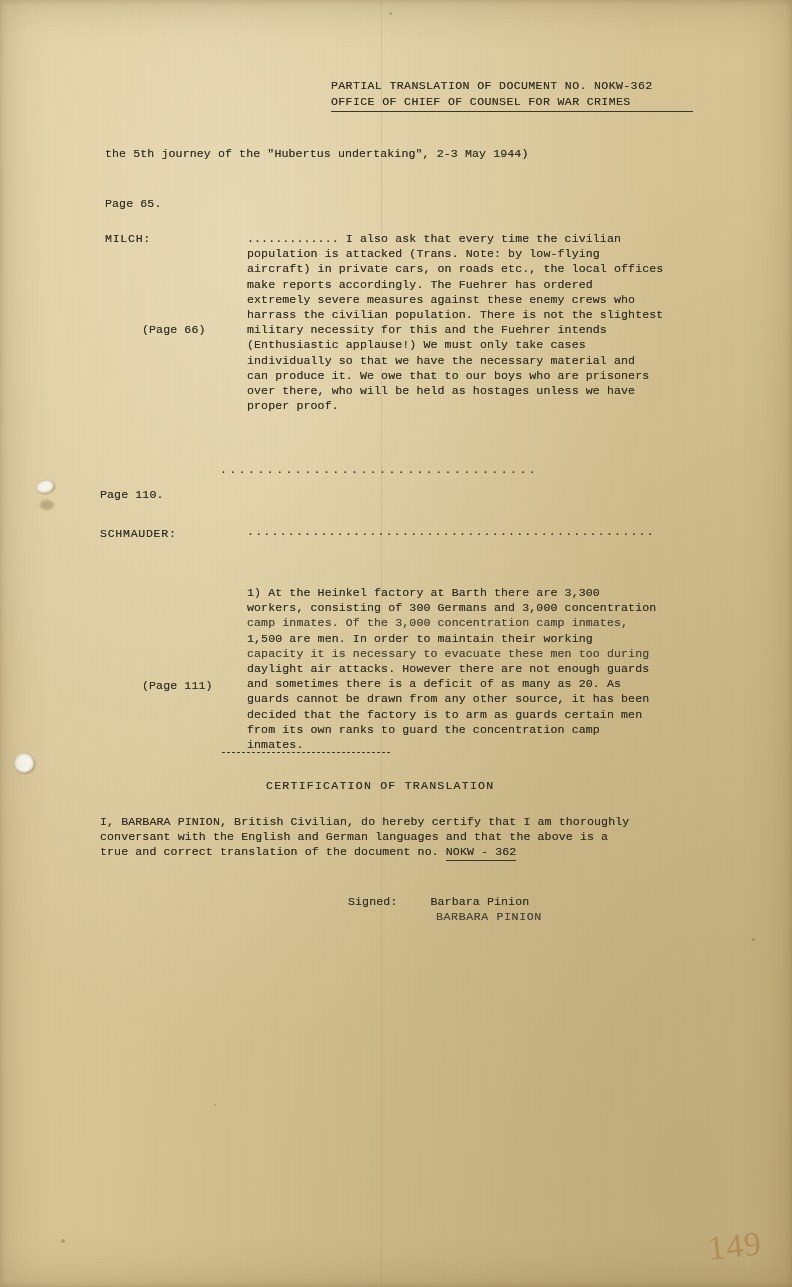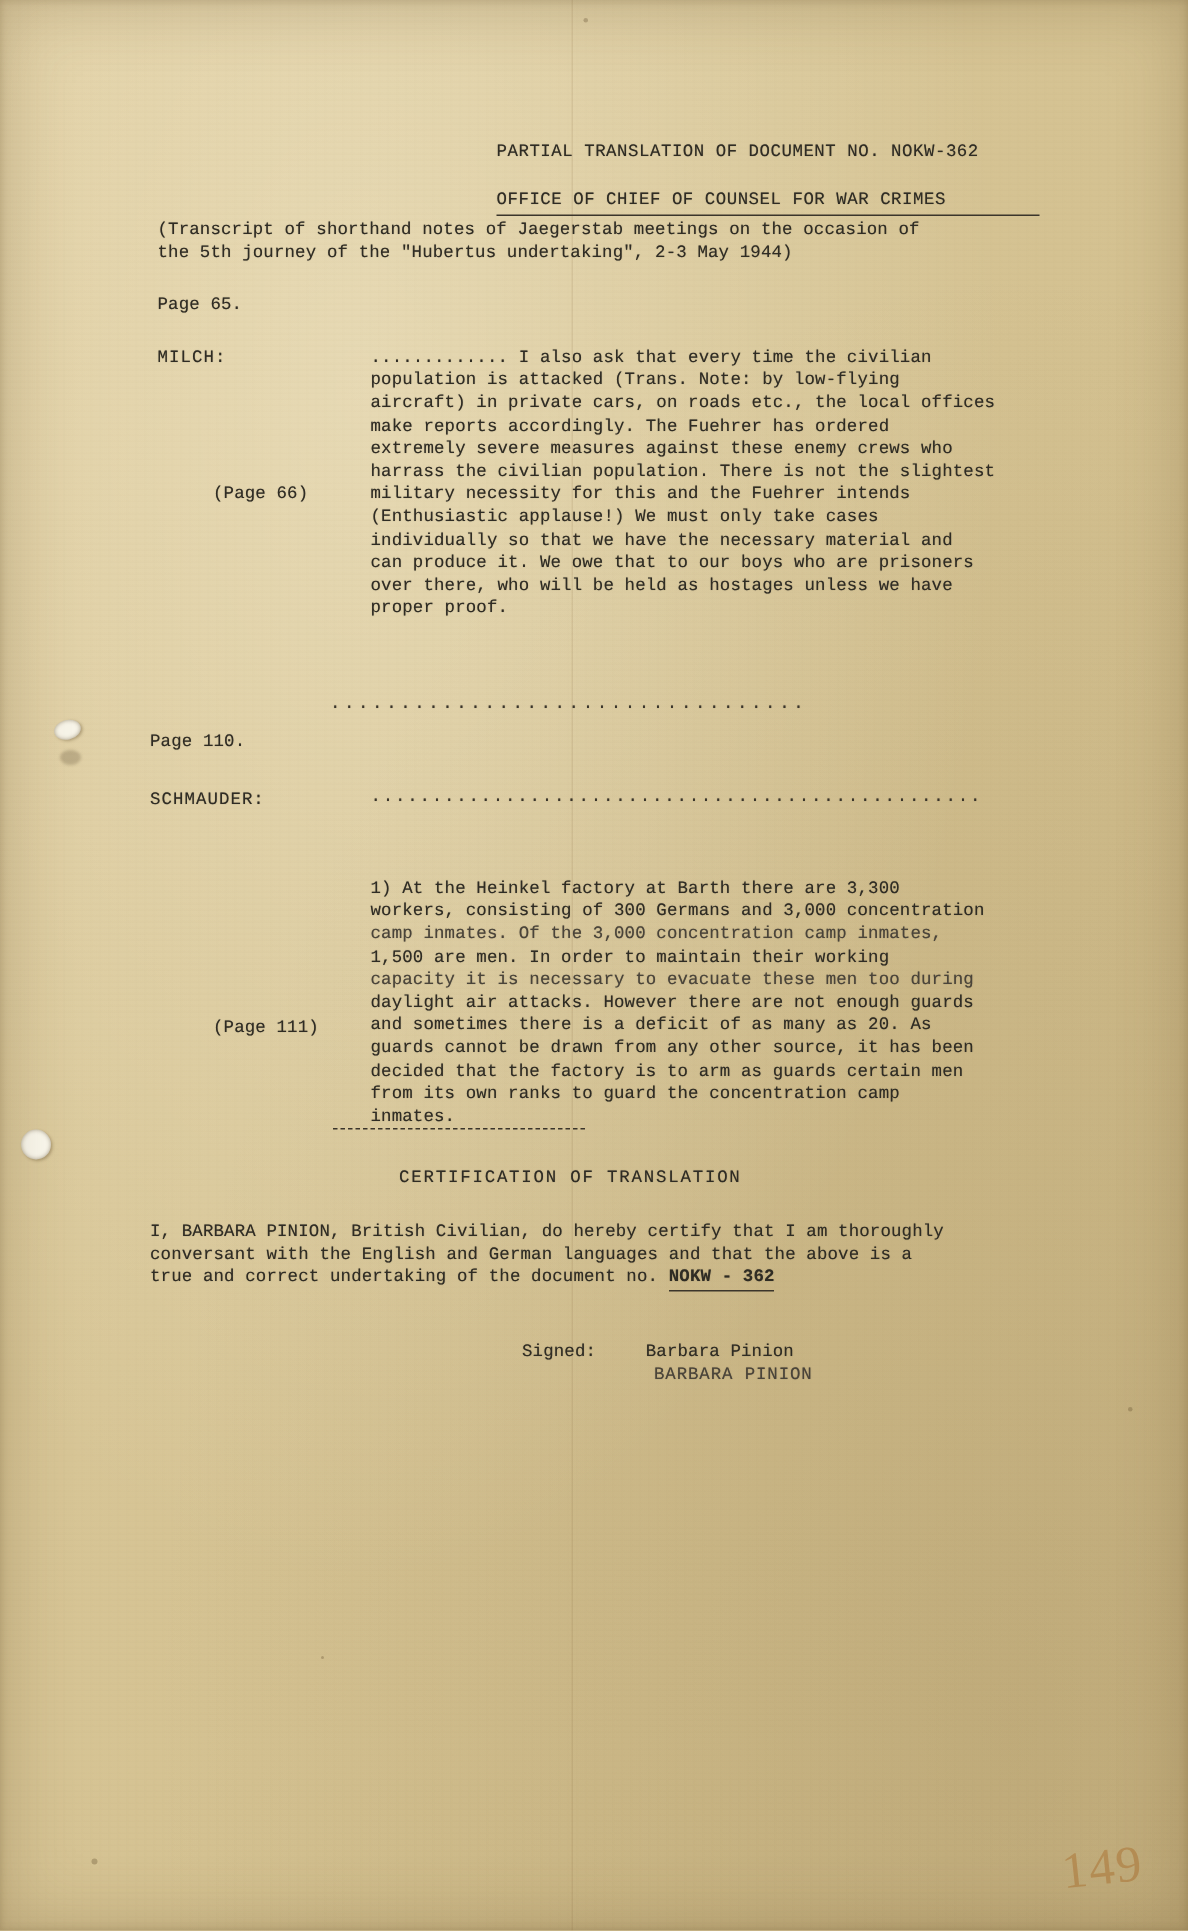--- a/index.html
+++ b/index.html
@@ -60,31 +60,29 @@
     position: absolute;
     left: 331px;
     top: 78px;
     width: 370px;
   }
   .heading .line {
     white-space: nowrap;
     letter-spacing: .35px;
     font-size: 11.6px;
     line-height: 16px;
-    margin-top: 16px;
   }
   .heading .rule {
     border-bottom: 1.4px solid #3b352b;
     width: 362px;
     margin-top: 1px;
   }
   .underline-1 {
     border-bottom: 1px solid #3b352b;
     display: inline-block;
-    font-weight: bold;
   }
 
   .transcript {
     position: absolute;
     left: 105px;
     top: 146px;
     width: 630px;
   }
   .transcript div { white-space: nowrap; }
 
@@ -253,21 +251,20 @@
 
 <div class="content">
 
   <div class="heading ink">
     <div class="line">PARTIAL TRANSLATION OF DOCUMENT NO. NOKW-362</div>
     <div class="line">OFFICE OF CHIEF OF COUNSEL FOR WAR CRIMES</div>
     <div class="rule"></div>
   </div>
 
   <div class="transcript ink">
-    <div>(Transcript of shorthand notes of Jaegerstab meetings on the occasion of</div>
     <div>the 5th journey of the "Hubertus undertaking", 2-3 May 1944)</div>
   </div>
 
   <div class="page65 ink">Page 65.</div>
 
   <div class="speaker-milch ink">MILCH:</div>
 
   <div class="block-milch ink">
     <div>............. I also ask that every time the civilian</div>
     <div>population is attacked (Trans. Note: by low-flying</div>
@@ -310,21 +307,21 @@
   <div class="page111 ink">(Page 111)</div>
 
   <div class="dashrule"></div>
 
   <div class="cert-title ink">CERTIFICATION OF TRANSLATION</div>
 
   <div class="cert-body ink">
     <div>I, BARBARA PINION, British Civilian, do hereby certify that I am thoroughly</div>
     <div>conversant with the English and German languages and that the above is a</div>
     <div>
-      <span>true and correct undertaking of the document no. </span><span class="underline-1">NOKW - 362</span>
+      <span>true and correct translation of the document no. </span><span class="underline-1">NOKW - 362</span>
     </div>
   </div>
 
   <div class="signed ink">
     <div class="sig-line">
       <span>Signed:</span>
       <span style="display:inline-block;width:26px"></span><span>Barbara Pinion</span>
     </div>
     <div class="sig-name faded">BARBARA PINION</div>
   </div>

